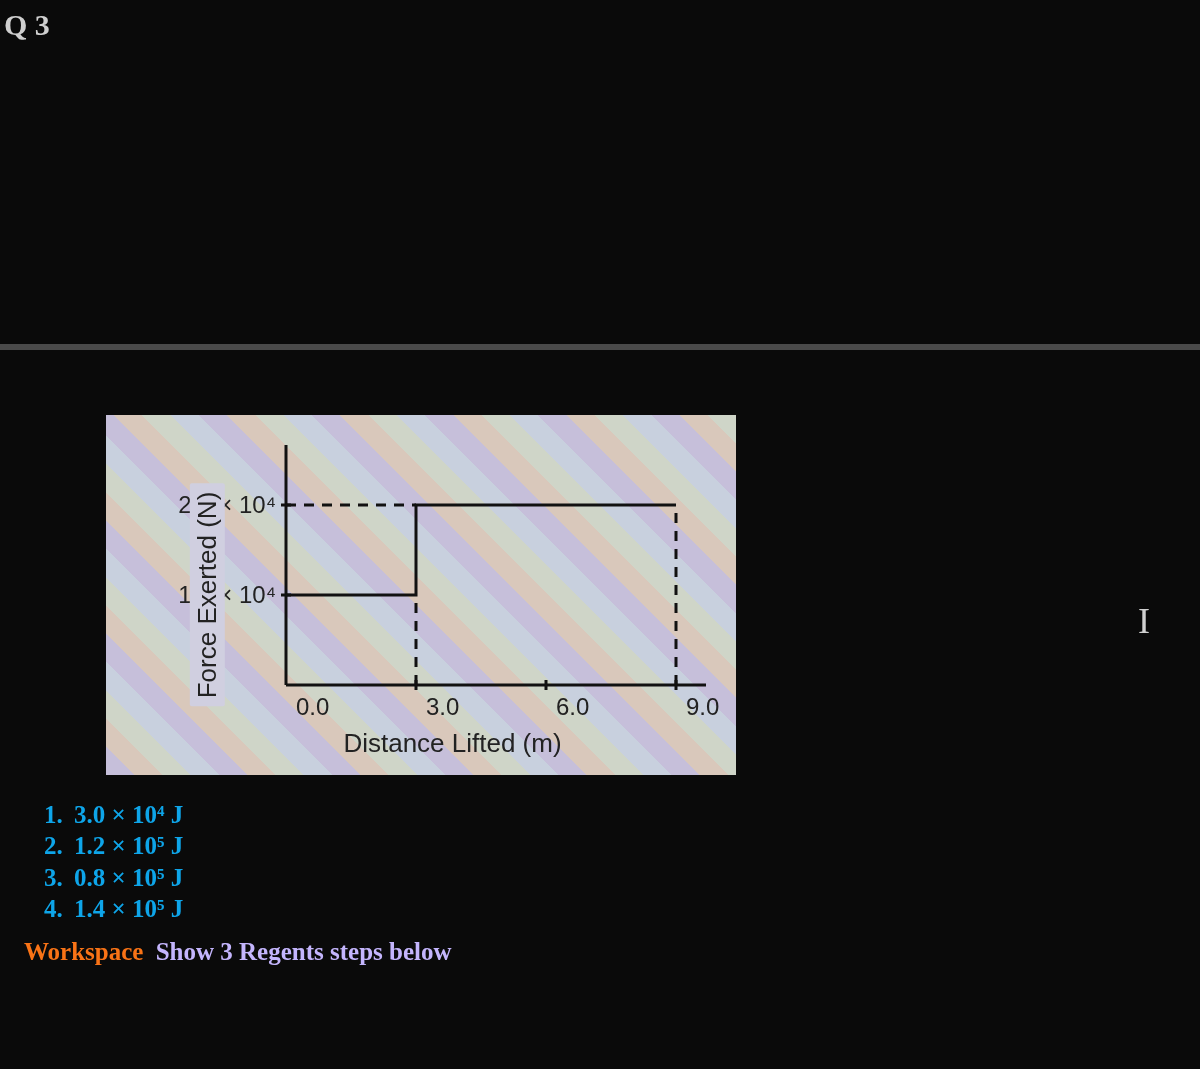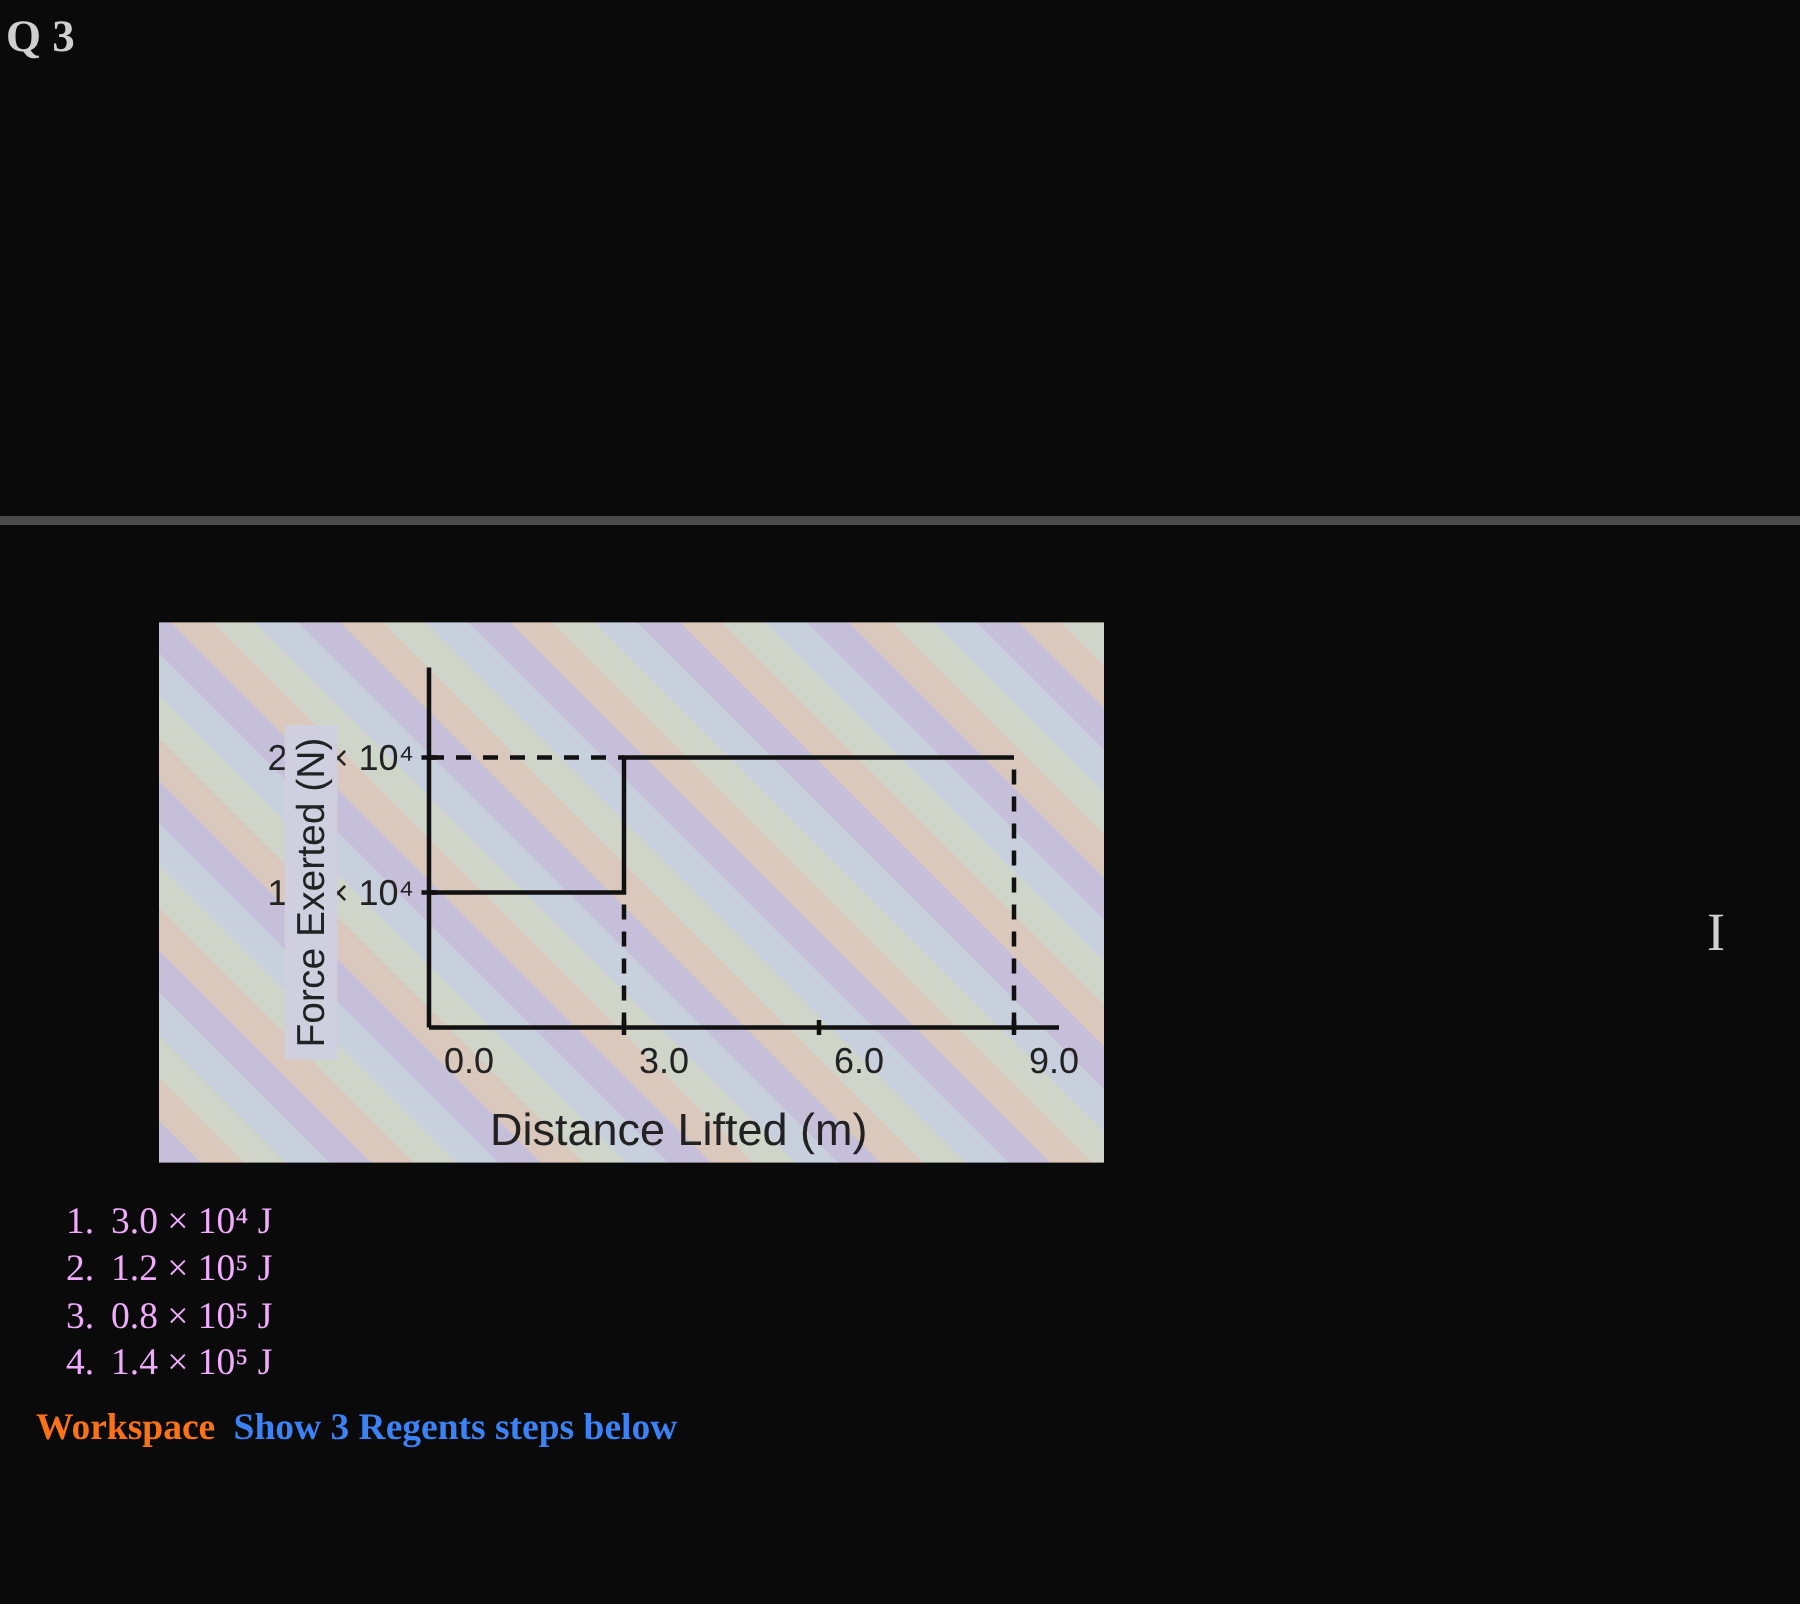--- a/index.html
+++ b/index.html
@@ -74,25 +74,25 @@
     font-size: 26px;
     color: #222;
     white-space: nowrap;
     background: #d0cfe0;
     padding: 2px 8px;
     border-radius: 2px;
     z-index: 3;
   }
   .x-axis-label {
     position: absolute;
-    bottom: 4px;
+    bottom: 16px;
     left: 55%;
     transform: translateX(-50%);
     font-family: Arial, sans-serif;
-    font-size: 30px;
+    font-size: 26px;
     color: #222;
     z-index:3;
     text-align:right;
   }
   .text-cursor {
     position: absolute;
     right: 50px;
     top: 600px;
     font-family: 'Times New Roman', serif;
     font-size: 36px;
@@ -101,37 +101,37 @@
   .question-line {
     font-size: 25px;
     color: #d2d2d2;
     font-weight: bold;
     margin: 18px 0 0 24px;
     font-family: Georgia, serif;
   }
   .options {
     margin: 24px 0 0 44px;
     font-size: 25px;
-    font-weight: normal;
-    color: #f0abfc;
+    font-weight: bold;
+    color: #0ea5e9;
     font-family: Georgia, serif;
   }
   .options li {
     list-style: none;
     line-height: 1.25;
   }
   .opt-num { display: inline-block; width: 30px; }
   .workspace-row {
     margin: 14px 0 0 24px;
     font-size: 25px;
     font-weight: bold;
     font-family: Georgia, serif;
   }
   .workspace-label { color: #f97316; }
-  .workspace-link { color: #3b82f6; margin-left: 6px; }
+  .workspace-link { color: #c4b5fd; margin-left: 6px; }
   .tick-text { font-family: Arial, sans-serif; font-size: 24px; fill: #222; }
   .tick-text-y { font-family: Arial, sans-serif; font-size: 24px; fill: #222; text-anchor: end; }
 </style>
 </head>
 <body>
 
 <div class="top-section">
   <div class="q-label">Q 3</div>
 </div>
 

